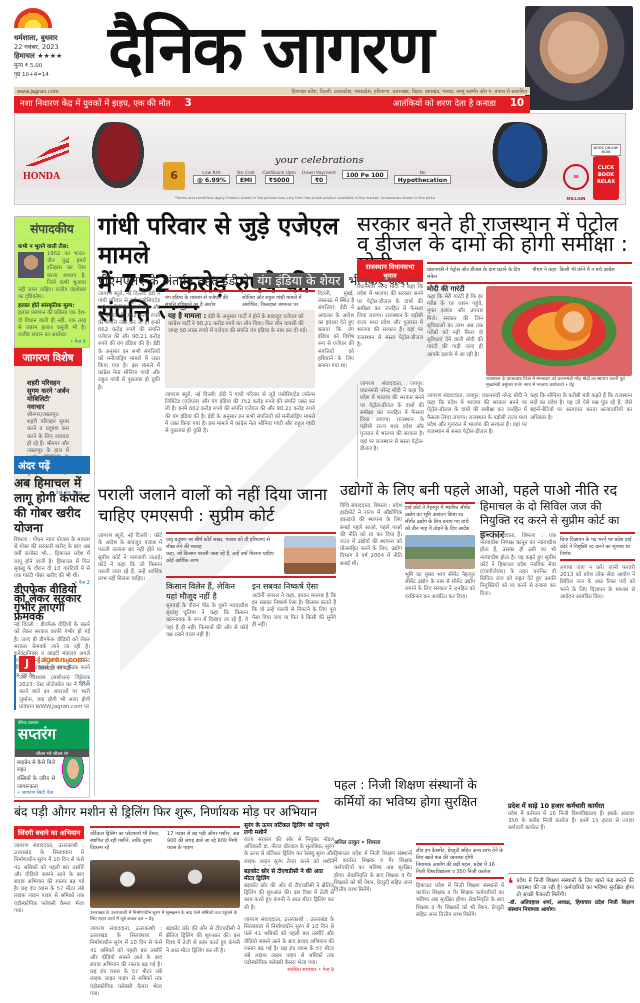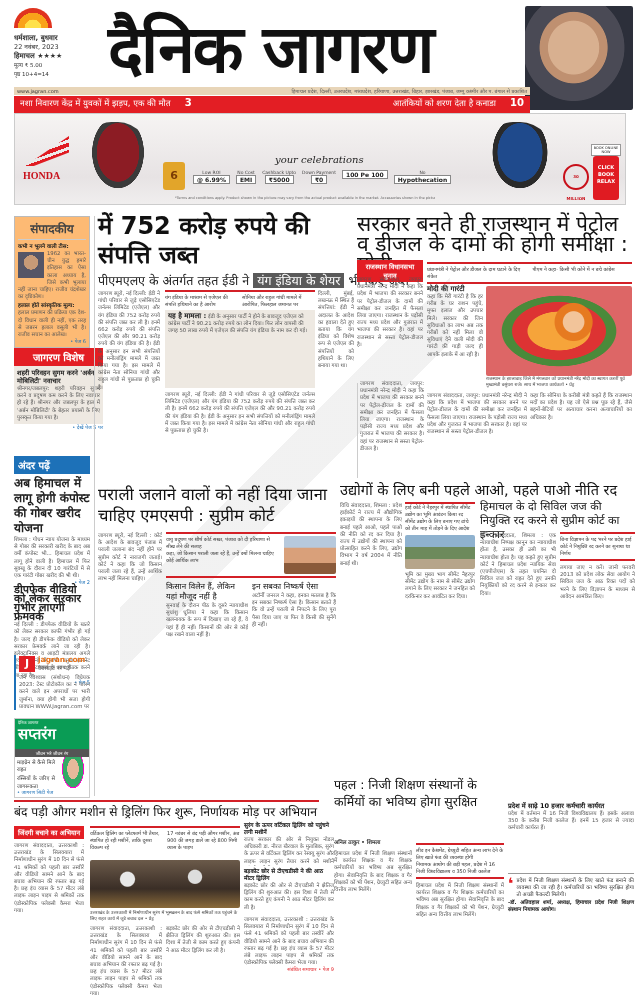--- a/index.html
+++ b/index.html
@@ -28,21 +28,21 @@
 .offers{left:160px;top:56px;height:18px;display:flex;gap:6px;font-size:5px}
 .offer{display:flex;flex-direction:column;align-items:center}
 .offer .lbl{font-size:4.5px;color:#444}
 .offer .val{border:1px solid #888;background:#fff;font-size:6px;padding:0 3px;font-weight:bold}
 .ad-fine{left:160px;top:82px;font-size:3.5px;color:#666}
 .badge6{left:148px;top:48px;width:22px;height:28px;background:#e2a52a;border-radius:3px;color:#7a3b06;font-weight:bold;text-align:center;font-size:11px;line-height:28px}
 .click-book{left:578px;top:42px;width:26px;height:44px;background:#e01b22;border-radius:3px;color:#fff;font-size:5px;font-weight:bold;text-align:center;padding-top:8px;line-height:7px}
 .million{left:548px;top:50px;width:26px;height:26px;border-radius:50%;border:2px solid #c8101a;color:#c8101a;font-size:4px;text-align:center;line-height:22px;font-weight:bold}
 .col{font-size:5.3px;line-height:7.2px;color:#555;text-align:justify}
 .hd{color:#111;line-height:1.15}
-.sidebar-box{left:14px;top:216px;width:76px;border:1px solid #bbb;padding:3px;background:#fdba74}
+.sidebar-box{left:14px;top:216px;width:76px;border:1px solid #bbb;padding:3px;background:#bef264}
 .sb-title{font-size:12px;font-weight:bold;color:#444;text-align:center;border-bottom:1px solid #ccc;padding-bottom:2px;margin-bottom:3px}
 .sb-hd{font-size:5.5px;font-weight:bold;color:#222;line-height:7px}
 .avatar-small{width:26px;height:26px;float:left;margin:2px 3px 2px 0;background:radial-gradient(circle at 50% 40%,#c79a77 0 35%,#556 36%)}
 .red-tag{background:#e31e24;color:#fff;font-weight:bold;text-align:center}
 .blue-tag{background:#1d71b8;color:#fff;font-weight:bold;padding-left:4px}
 .gray-box{background:#eee9e2}
 .rule-red{height:2px;background:#d32027}
 .bullet{font-size:5px;line-height:7px;color:#333}
 .photo{border-radius:2px}
 .pgref{font-size:5px;color:#1d71b8;text-align:right}
@@ -115,23 +115,23 @@
 <div class="abs sidebar-box">
   <div class="sb-title">संपादकीय</div>
   <div class="sb-hd">कभी न भूलने वाली टीस:</div>
   <div class="avatar-small"></div>
   <div class="col">1962 का भारत-चीन युद्ध हमारे इतिहास का ऐसा काला अध्याय है, जिसे कभी भुलाया नहीं जाना चाहिए। राजीव चंद्रशेखर का दृष्टिकोण।</div>
   <div class="sb-hd" style="margin-top:2px;clear:both">हलाल होते सांस्कृतिक मूल्य:</div>
   <div class="col">हलाल प्रमाणन की प्रक्रिया एक देश-दो विधान वाली ही नहीं, एक तरह से जबरन हलाल वसूली भी है। राजीव सचान का आलेख।</div>
   <div class="pgref">• पेज 6</div>
 </div>
 
-<div class="abs" style="left:14px;top:348px;width:89px">
+<div class="abs" style="left:14px;top:348px;width:68px">
   <div class="red-tag" style="font-size:10px;padding:2px 0">जागरण विशेष</div>
-  <div class="gray-box" style="padding:3px">
+  <div class="gray-box" style="padding:13px">
     <div class="sb-hd" style="font-size:6.5px;line-height:8px">शहरी परिवहन सुगम करने 'अर्बन मोबिलिटी' नवाचार</div>
     <div class="col">श्रीनगर/जबलपुर: शहरी परिवहन सुगम करने व प्रदूषण कम करने के लिए नवाचार हो रहे हैं। श्रीनगर और जबलपुर के हाल में 'अर्बन मोबिलिटी' के बेहतर प्रयासों के लिए पुरस्कृत किया गया है।</div>
   </div>
   <div class="pgref">• देखें पेज 5 पर</div>
 </div>
 
 <div class="abs" style="left:14px;top:456px;width:76px">
   <div class="blue-tag" style="font-size:10px;padding:2px 4px">अंदर पढ़ें</div>
   <div style="padding:2px 0">
     <div class="sb-hd" style="font-size:12px;line-height:15px">अब हिमाचल में लागू होगी कंपोस्ट की गोबर खरीद योजना</div>
@@ -162,20 +162,21 @@
   <div style="background:#555;color:#fff;font-size:4.5px;text-align:center;padding:1px">जीवन भरे जीवन रंग</div>
   <div class="col" style="width:38px;margin:2px;color:#333">माइग्रेन से कैसे मिले राहत</div>
   <div class="col" style="width:38px;margin:2px;color:#333">रस्सियों के जरिए से जागरूकता</div>
   <div class="abs" style="left:42px;top:38px;width:32px;height:40px;background:radial-gradient(ellipse at 50% 30%,#e7b99b 0 25%,#3a6 26% 45%,#f0c 46% 48%,transparent 49%)"></div>
   <div class="pgref abs" style="left:2px;bottom:2px;text-align:left">• जागरण सिटी पेज</div>
 </div>
 
 <div class="abs divider" style="left:94px;top:216px;width:1px;height:580px"></div>
 
 <div class="abs hd" style="left:98px;top:212px;width:250px;font-size:24px;font-weight:bold;line-height:29px">
+  <div>गांधी परिवार से जुड़े एजेएल मामले</div>
   <div>में 752 करोड़ रुपये की संपत्ति जब्त</div>
 </div>
 <div class="abs" style="left:98px;top:272px;width:380px;font-size:12.5px;color:#222;white-space:nowrap">
   <span>पीएमएलए के अंतर्गत तहत ईडी ने</span>
   <span style="background:#5a5a5a;color:#fff;padding:0 4px">यंग इंडिया के शेयर</span>
   <span>भी किए जब्त</span>
 </div>
 <div class="abs col" style="left:98px;top:290px;width:62px;height:190px;overflow:hidden">जागरण ब्यूरो, नई दिल्ली: ईडी ने गांधी परिवार से जुड़े एसोसिएटेड जर्नल्स लिमिटेड (एजेएल) और यंग इंडिया की 752 करोड़ रुपये की संपत्ति जब्त कर ली है। इनमें 662 करोड़ रुपये की संपत्ति एजेएल की और 90.21 करोड़ रुपये की यंग इंडिया की है। ईडी के अनुसार इन सभी संपत्तियों को मनीलांड्रिंग मामले में जब्त किया गया है। इस मामले में कांग्रेस नेता सोनिया गांधी और राहुल गांधी से पूछताछ हो चुकी है।</div>
 <div class="abs" style="left:165px;top:290px;width:150px">
   <div class="rule-red"></div>

